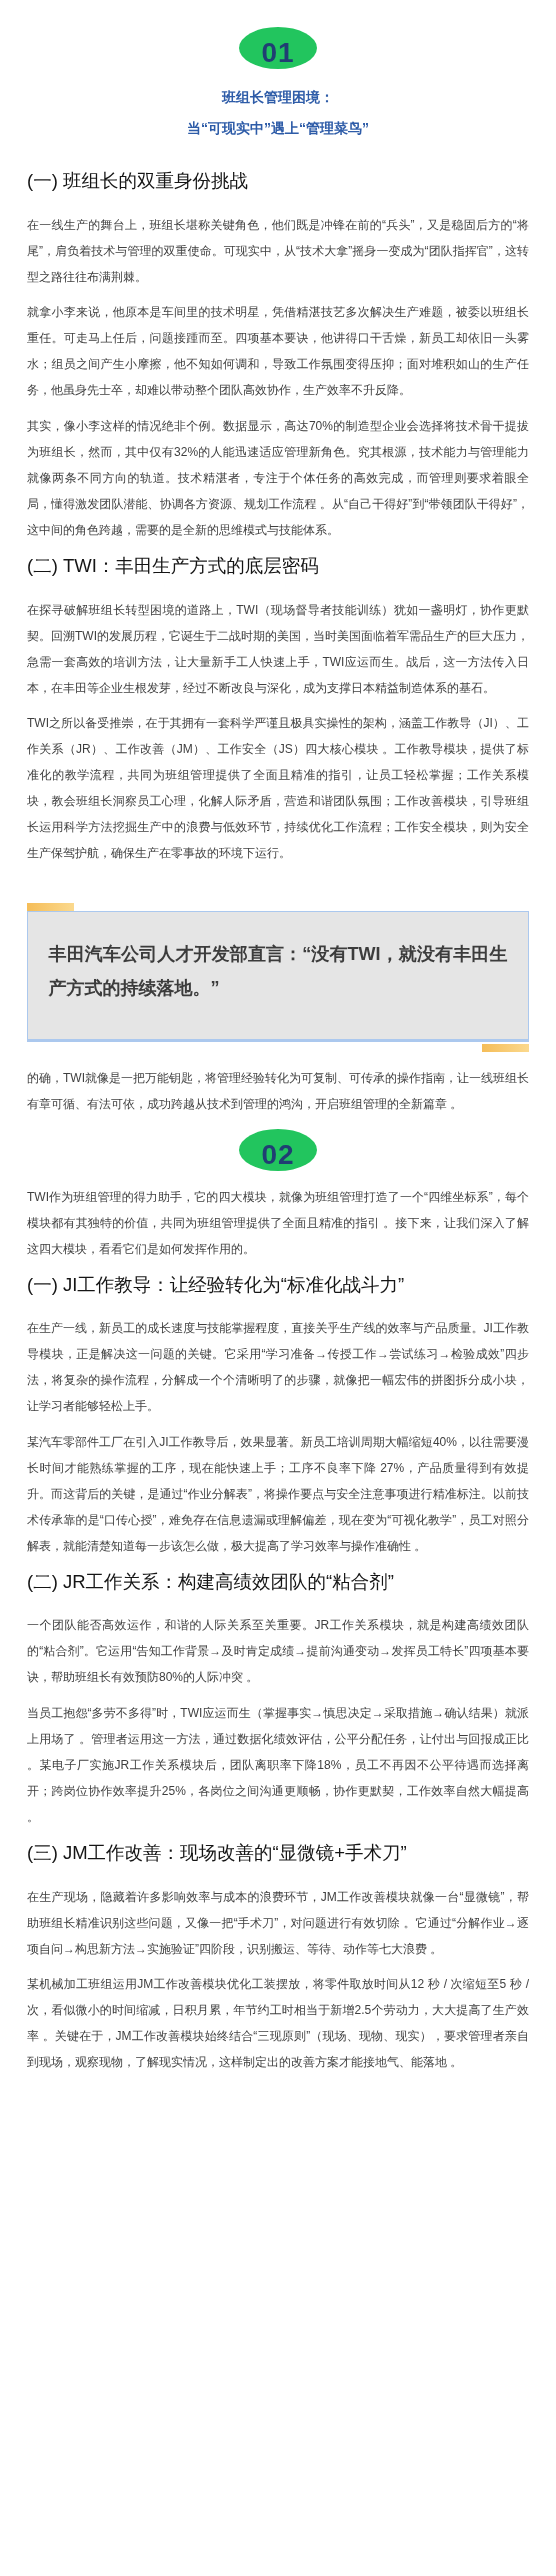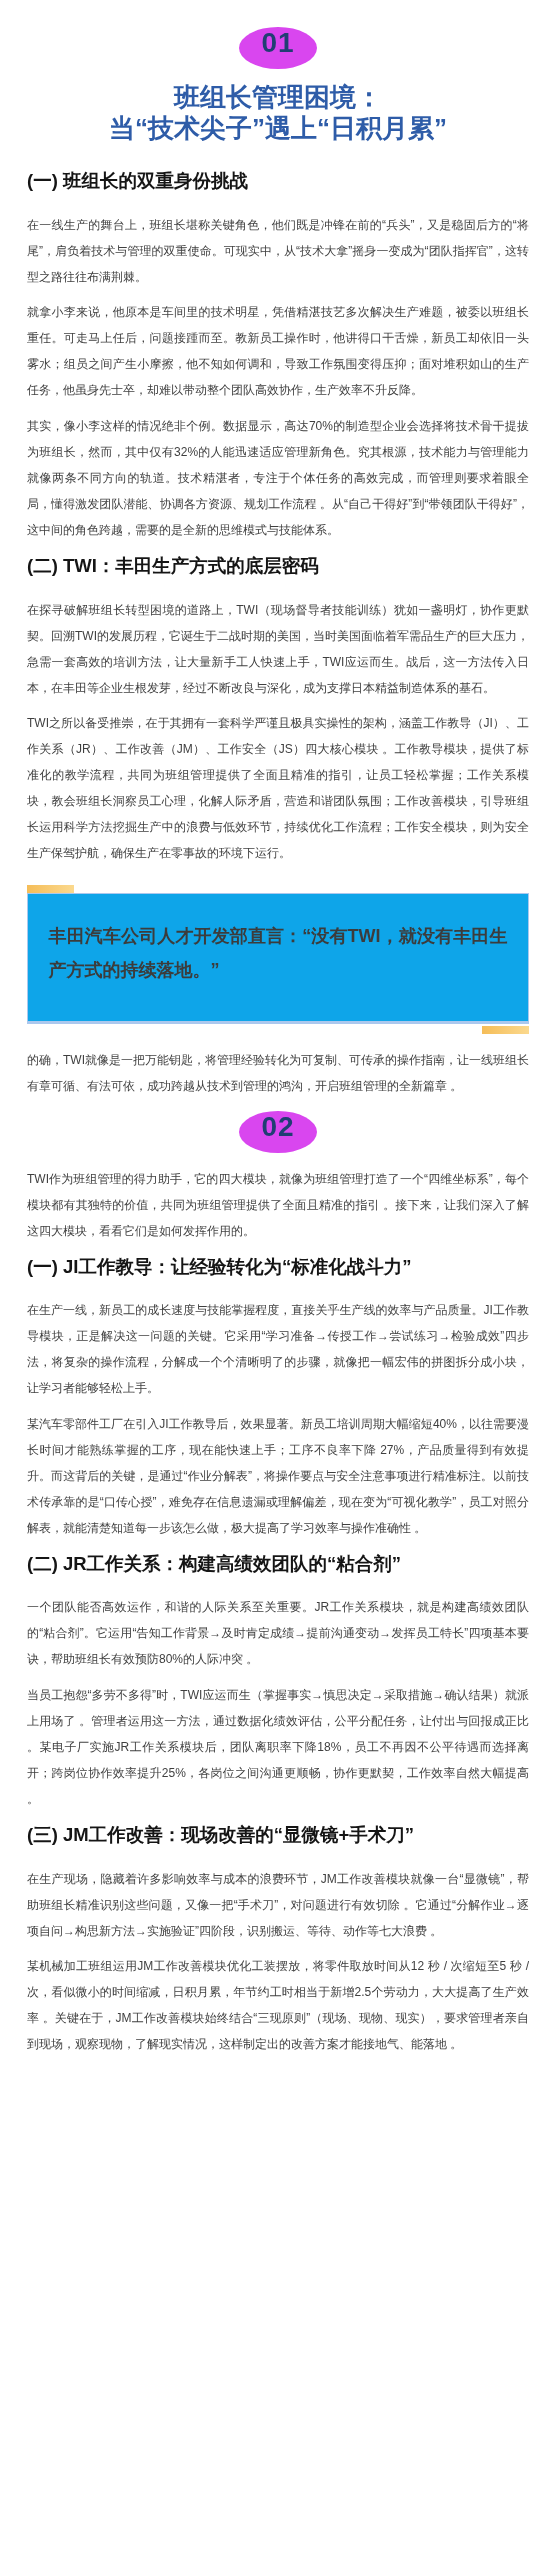--- a/index.html
+++ b/index.html
@@ -14,66 +14,66 @@
     width: 556px;
     box-sizing: border-box;
     padding: 15.5px 27px 20.6px 27px;
     background: #ffffff;
   }
   
   .badge {
     width: 78px;
     height: 42px;
     margin: 11.3px auto 13.4px auto;
-    background: #d946ef;
+    background: #22c55e;
     border-radius: 50%;
     display: flex;
-    align-items: flex-start;
+    align-items: flex-end;
     justify-content: center;
   }
   .badge .num {
     font-size: 28px;
     font-weight: 800;
     color: #203e73;
     letter-spacing: 1px;
   }
   
   .sec-title {
     margin: 0 0 24px 0;
     text-align: center;
     color: #2e5ca8;
-    font-size: 26px;
+    font-size: 14px;
     font-weight: 800;
     line-height: 31px;
   }
   .sec-title .line { display: block; }
   
   .subhead {
     margin: 8.2px 0 18.5px 0;
     font-size: 18.5px;
-    font-weight: 700;
+    font-weight: 400;
     color: #151515;
     line-height: 25px;
   }
   
   .para {
     margin: 9.8px 0;
     font-size: 12px;
     line-height: 26px;
     text-align: justify;
     color: #3f3f3f;
   }
   
   .quote-box {
     position: relative;
-    margin: 27px 0 23px 0;
+    margin: 45px 0 23px 0;
     border: 1px solid #abc8ee;
     border-bottom-width: 3.6px;
     padding: 25px 20.6px 34px 20.6px;
-    background: #0ea5e9;
+    background: #e5e5e5;
   }
   .corner-tab {
     position: absolute;
     width: 47px;
     height: 8.2px;
     background: linear-gradient(90deg, #f5bd58, #fbd98e);
   }
   .tab-tl { left: -1px; top: -9.3px; }
   .tab-br { right: -1px; bottom: -13px; }
   .quote-text {
@@ -89,26 +89,26 @@
 <body>
 
 <div class="page">
 
   <section>
     <div class="badge">
       <span class="num">01</span>
     </div>
     <h1 class="sec-title">
       <span class="line">班组长管理困境：</span>
-      <span class="line">当“技术尖子”遇上“日积月累”</span>
+      <span class="line">当“可现实中”遇上“管理菜鸟”</span>
     </h1>
 
     <h2 class="subhead">(一) 班组长的双重身份挑战</h2>
     <p class="para">在一线生产的舞台上，班组长堪称关键角色，他们既是冲锋在前的“兵头”，又是稳固后方的“将尾”，肩负着技术与管理的双重使命。可现实中，从“技术大拿”摇身一变成为“团队指挥官”，这转型之路往往布满荆棘。</p>
-    <p class="para">就拿小李来说，他原本是车间里的技术明星，凭借精湛技艺多次解决生产难题，被委以班组长重任。可走马上任后，问题接踵而至。教新员工操作时，他讲得口干舌燥，新员工却依旧一头雾水；组员之间产生小摩擦，他不知如何调和，导致工作氛围变得压抑；面对堆积如山的生产任务，他虽身先士卒，却难以带动整个团队高效协作，生产效率不升反降。</p>
+    <p class="para">就拿小李来说，他原本是车间里的技术明星，凭借精湛技艺多次解决生产难题，被委以班组长重任。可走马上任后，问题接踵而至。四项基本要诀，他讲得口干舌燥，新员工却依旧一头雾水；组员之间产生小摩擦，他不知如何调和，导致工作氛围变得压抑；面对堆积如山的生产任务，他虽身先士卒，却难以带动整个团队高效协作，生产效率不升反降。</p>
     <p class="para">其实，像小李这样的情况绝非个例。数据显示，高达70%的制造型企业会选择将技术骨干提拔为班组长，然而，其中仅有32%的人能迅速适应管理新角色。究其根源，技术能力与管理能力就像两条不同方向的轨道。技术精湛者，专注于个体任务的高效完成，而管理则要求着眼全局，懂得激发团队潜能、协调各方资源、规划工作流程 。从“自己干得好”到“带领团队干得好”，这中间的角色跨越，需要的是全新的思维模式与技能体系。</p>
 
     <h2 class="subhead">(二) TWI：丰田生产方式的底层密码</h2>
     <p class="para">在探寻破解班组长转型困境的道路上，TWI（现场督导者技能训练）犹如一盏明灯，协作更默契。回溯TWI的发展历程，它诞生于二战时期的美国，当时美国面临着军需品生产的巨大压力，急需一套高效的培训方法，让大量新手工人快速上手，TWI应运而生。战后，这一方法传入日本，在丰田等企业生根发芽，经过不断改良与深化，成为支撑日本精益制造体系的基石。</p>
     <p class="para">TWI之所以备受推崇，在于其拥有一套科学严谨且极具实操性的架构，涵盖工作教导（JI）、工作关系（JR）、工作改善（JM）、工作安全（JS）四大核心模块 。工作教导模块，提供了标准化的教学流程，共同为班组管理提供了全面且精准的指引，让员工轻松掌握；工作关系模块，教会班组长洞察员工心理，化解人际矛盾，营造和谐团队氛围；工作改善模块，引导班组长运用科学方法挖掘生产中的浪费与低效环节，持续优化工作流程；工作安全模块，则为安全生产保驾护航，确保生产在零事故的环境下运行。</p>
 
     <div class="quote-box">
       <div class="corner-tab tab-tl"></div>
       <p class="quote-text">丰田汽车公司人才开发部直言：“没有TWI，就没有丰田生产方式的持续落地。”</p>
       <div class="corner-tab tab-br"></div>

